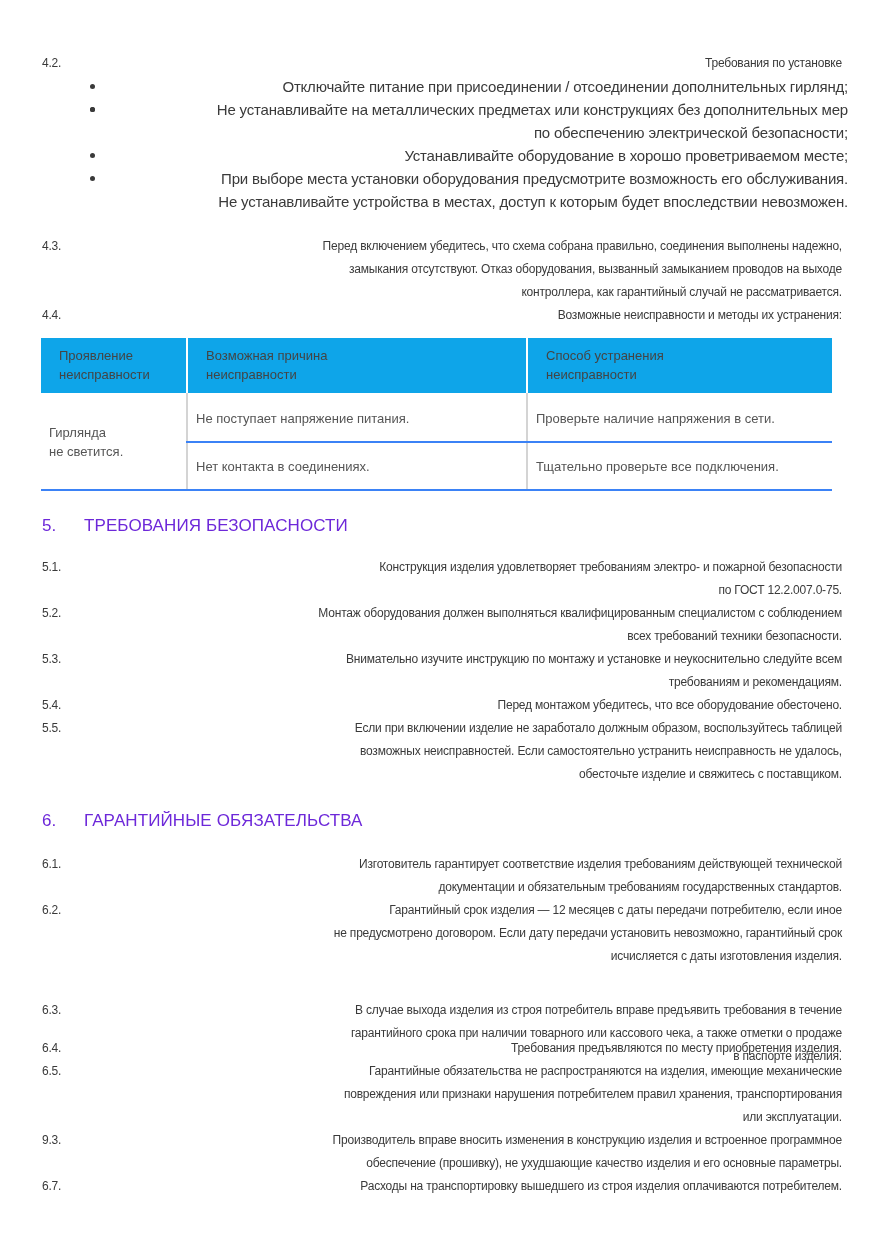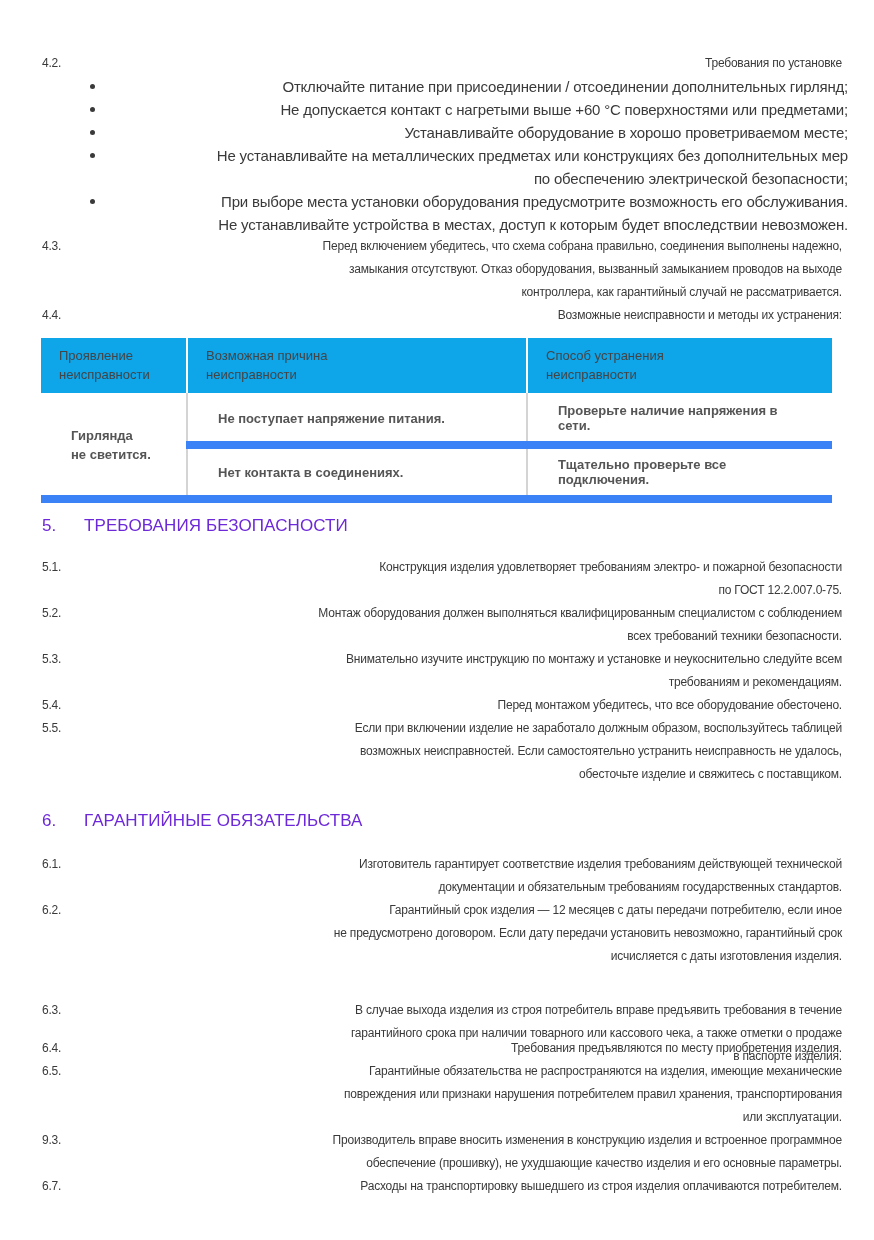--- a/index.html
+++ b/index.html
@@ -34,43 +34,42 @@
     position: absolute; left: 41px; top: 338px; width: 791px;
     border-collapse: collapse; font-size: 13px; color: #444;
   }
   table.faults th {
     background: #0ea5e9; font-weight: normal; text-align: left;
     vertical-align: top; padding: 8px 18px 9px 18px; line-height: 19px; height: 35px;
     border-left: 2px solid #ffffff;
   }
   table.faults th:first-child { border-left: none; }
   table.faults td {
-    padding: 0 30px; height: 46px; vertical-align: middle;
-    border-left: 2px solid #d4d4d4; border-bottom: 8px solid #3b82f6;
+    padding: 0 8px; height: 46px; vertical-align: middle;
+    border-left: 2px solid #d4d4d4; border-bottom: 2px solid #3b82f6;
     color: #555;
-    font-weight: bold;
   }
   table.faults td.first { border-left: none; line-height: 19px; padding-top: 4px; }
   table.faults tr.r1 td { padding-top: 2px; }
 </style>
 </head>
 <body>
 
 <div class="page">
 
   <div class="item" style="top:52px">
     <span class="num">4.2.</span>
     <div class="txt">Требования по установке</div>
   </div>
   <ul class="bullets" style="top:75px">
     <li><span class="dot"></span><span>Отключайте питание при присоединении / отсоединении дополнительных гирлянд;</span></li>
-    <li><span class="dot"></span><span>Не допускается контакт с нагретыми выше +60 °С поверхностями или предметами;</span></li>
-    <li><span class="dot"></span><span>Устанавливайте оборудование в хорошо проветриваемом месте;</span></li>
+    <li><span class="dot"></span></li>
     <li><span class="dot"></span><span>Не устанавливайте на металлических предметах или конструкциях без дополнительных мер
 по обеспечению электрической безопасности;</span></li>
+    <li><span class="dot"></span><span>Устанавливайте оборудование в хорошо проветриваемом месте;</span></li>
     <li><span class="dot"></span><span>При выборе места установки оборудования предусмотрите возможность его обслуживания.
 Не устанавливайте устройства в местах, доступ к которым будет впоследствии невозможен.</span></li>
   </ul>
 
   <div class="item" style="top:235px">
     <span class="num">4.3.</span>
     <div class="txt">Перед включением убедитесь, что схема собрана правильно, соединения выполнены надежно,
 замыкания отсутствуют. Отказ оборудования, вызванный замыканием проводов на выходе
 контроллера, как гарантийный случай не рассматривается.</div>
   </div>

